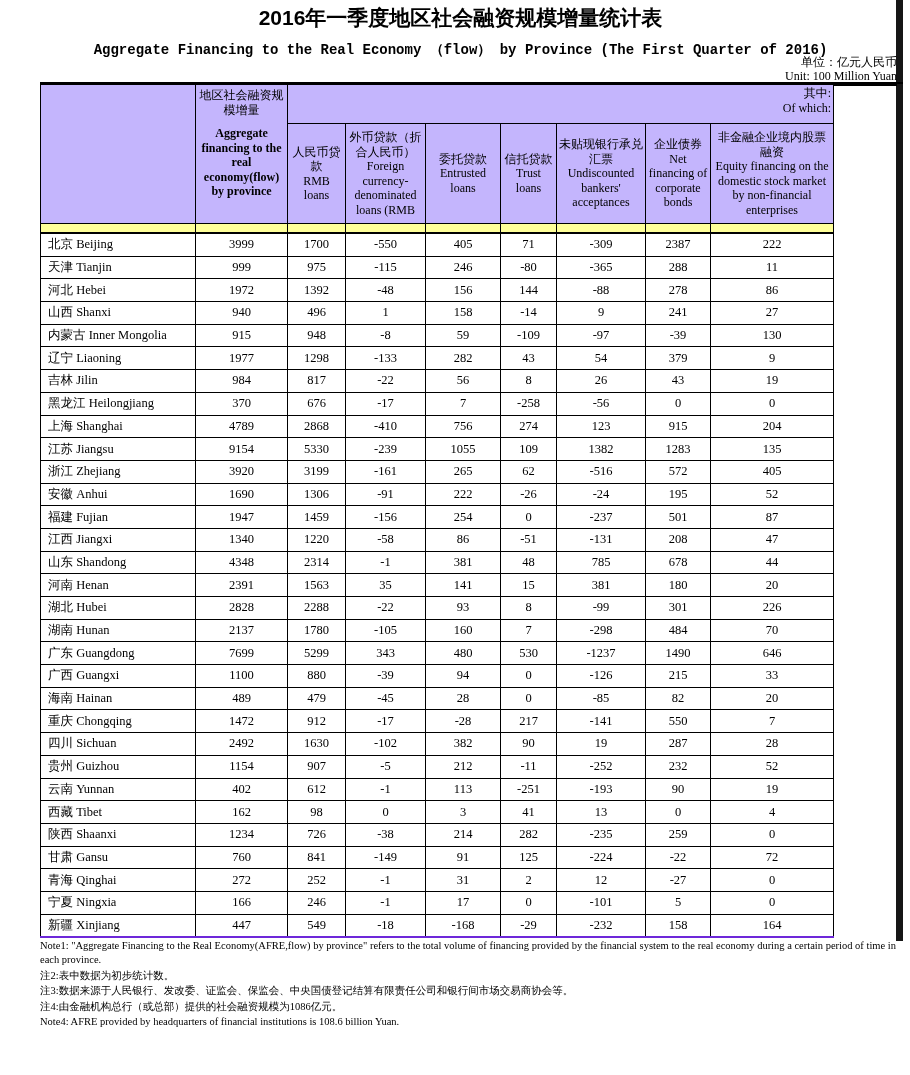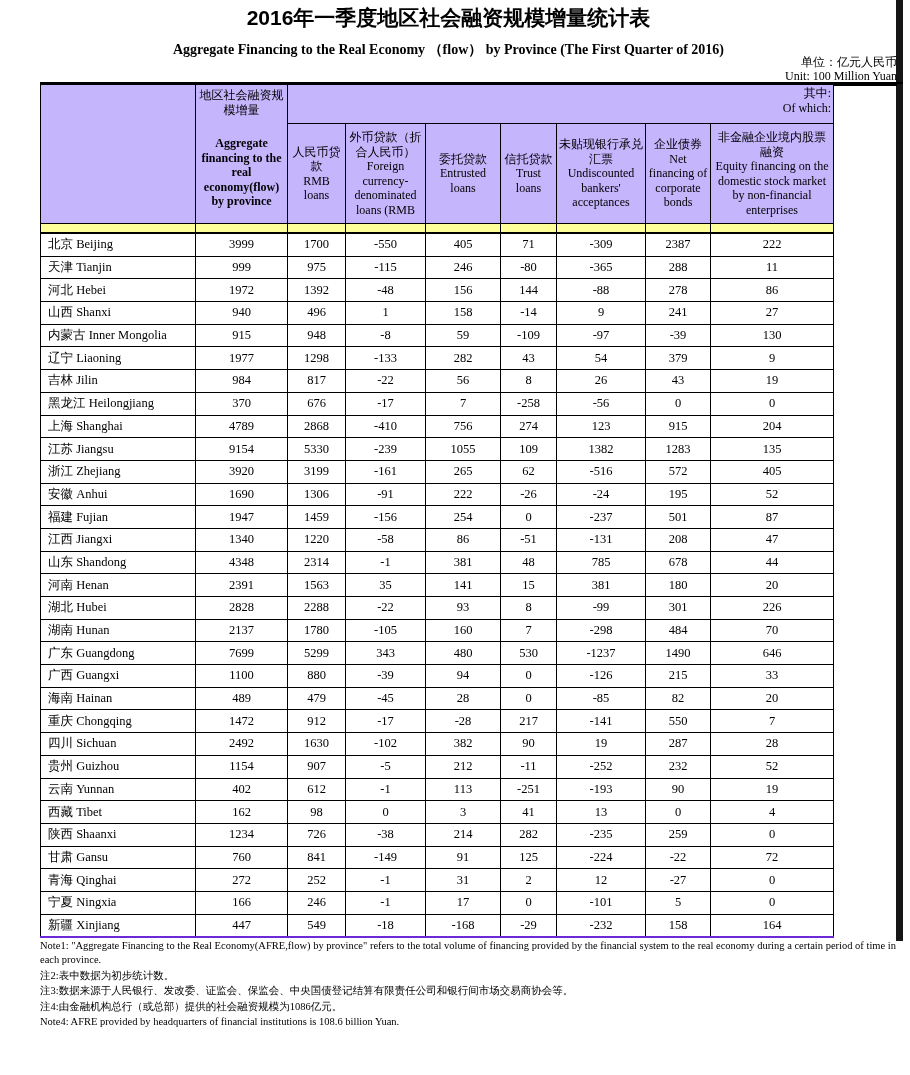--- a/index.html
+++ b/index.html
@@ -2,38 +2,38 @@
 <html><head>
 <meta charset="utf-8">
 <style>
   html,body{margin:0;padding:0;}
   body{
     width:910px;height:1075px;position:relative;overflow:hidden;
     background:#ffffff;color:#000;
     font-family:"Liberation Serif","DejaVu Serif",serif;
   }
   .right-bar{position:absolute;left:896px;top:0;width:7px;height:941px;background:#161616;}
-  .title-block{position:absolute;top:4px;left:0;width:897px;text-align:center;}
+  .title-block{position:absolute;top:4px;left:12px;width:897px;text-align:center;}
   .title-cn{font-family:"Liberation Sans","DejaVu Sans",sans-serif;font-size:21px;font-weight:bold;margin:0;}
-  .title-en{font-family:Liberation Serif, serif;font-size:14px;font-weight:bold;margin-top:9px;}
+  .title-en{font-family:Liberation Mono, monospace;font-size:14px;font-weight:bold;margin-top:9px;}
   .unit-block{position:absolute;top:55px;right:13px;text-align:right;font-size:12px;line-height:14px;}
   .unit-en{display:inline-block;border-bottom:2px solid #000;padding-bottom:1px;font-size:12px;}
   .top-line{position:absolute;top:82px;left:40px;width:863px;height:2px;background:#000;}
 
   table.afre{
     position:absolute;top:84px;left:40px;width:793px;
     border-collapse:collapse;table-layout:fixed;
     border-left:1.5px solid #000;border-right:1.5px solid #000;
   }
   table.afre th, table.afre td{border:1px solid #000;overflow:hidden;}
   thead th{background:#c4b5fd;font-weight:normal;font-size:12px;line-height:14.5px;padding:1px 2px;}
   tr.hdr-top th{height:36px;}
   th.blank-head{}
   th.agg-head{vertical-align:top;padding-top:3px;}
-  th.agg-head .en{font-weight:bold;margin-top:19px;}
+  th.agg-head .en{font-weight:bold;margin-top:9px;}
   th.ofwhich-head{text-align:right;vertical-align:top;padding-left:4px;}
   tr.hdr-sub th{height:97px;vertical-align:middle;text-align:center;}
   tr.stripe td{background:#FFFF99;height:8px;padding:0;border-top:1px solid #000;border-bottom:2px solid #000;}
   tbody td{
     height:21.7px;padding:0 2px;text-align:center;
     font-size:12.5px;background:#fff;
     border-top:1px solid #3c3c3c;border-bottom:1px solid #3c3c3c;
   }
   tbody td.prov{text-align:left;padding-left:7px;font-size:12.5px;white-space:nowrap;}
   tbody tr:last-child td{border-bottom:2px solid #6d28d9;}

